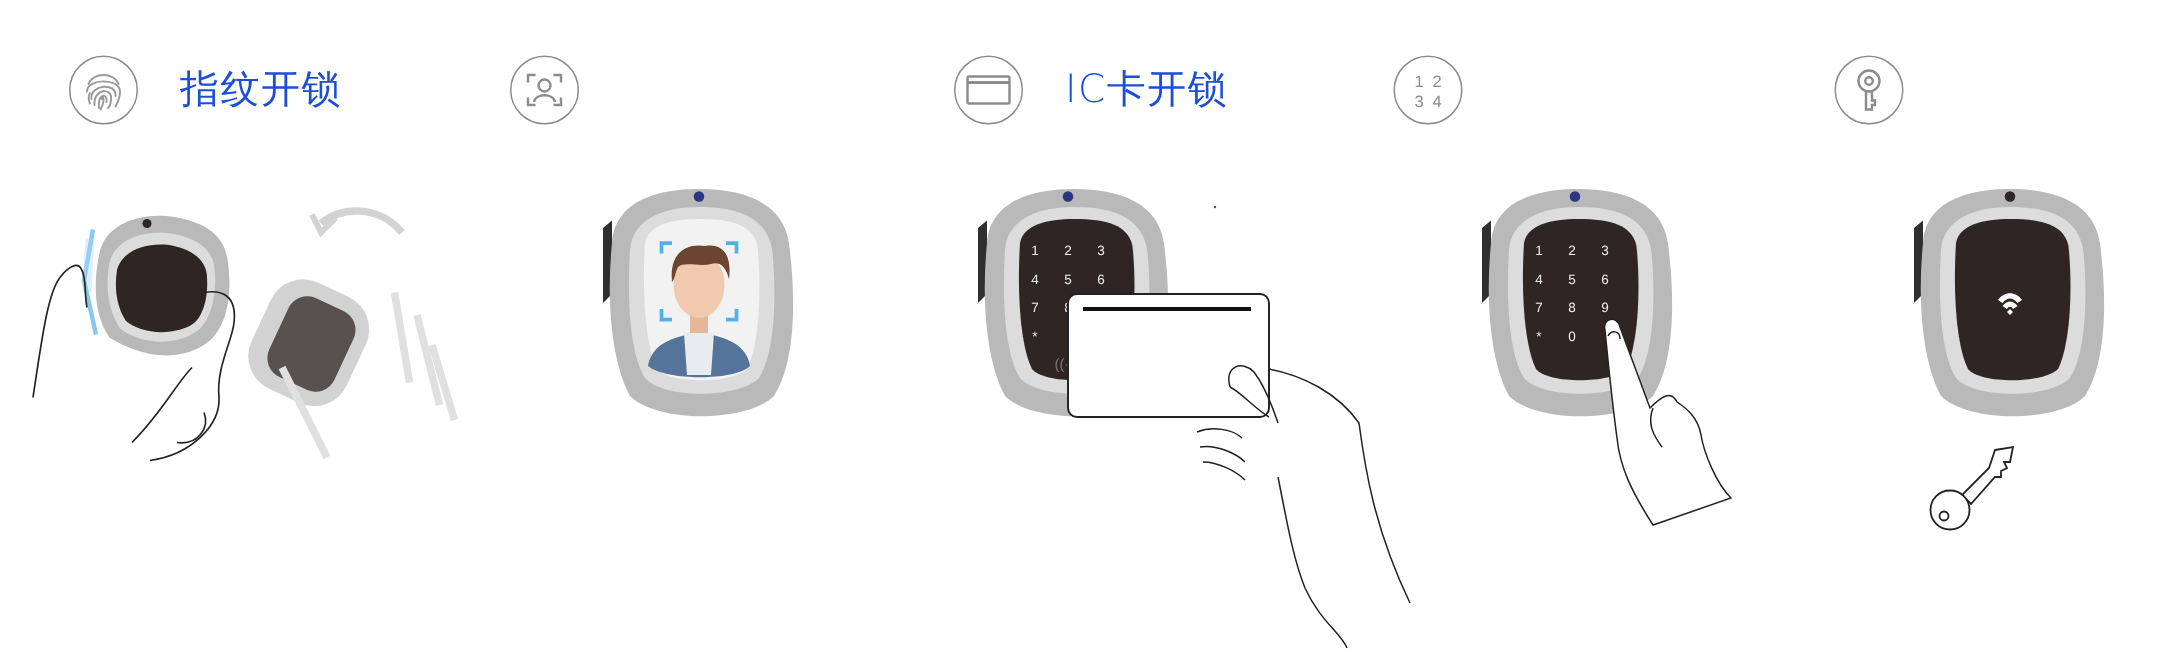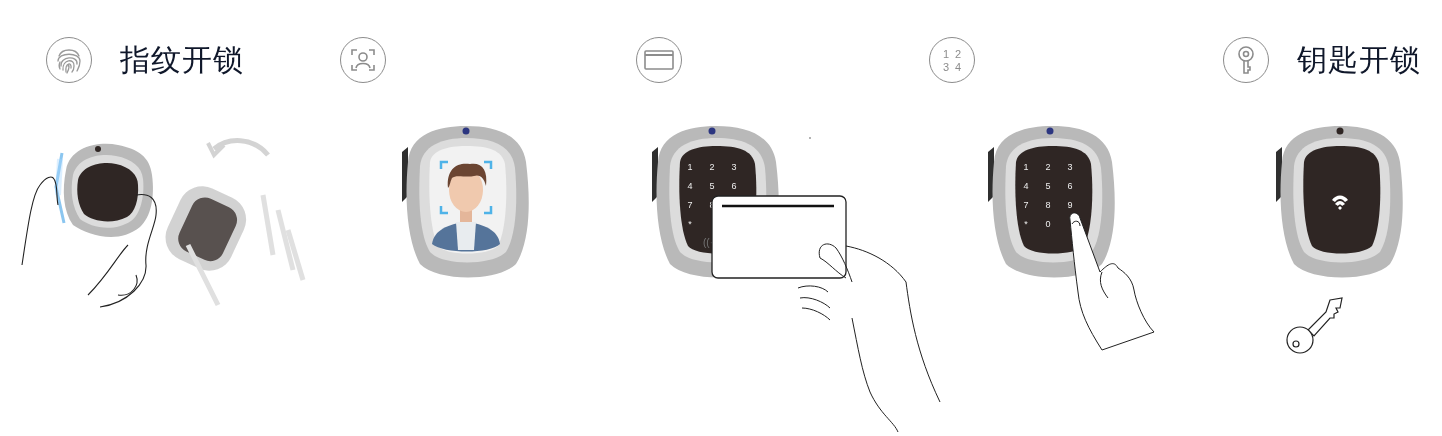--- a/index.html
+++ b/index.html
@@ -3,21 +3,21 @@
 <meta charset="utf-8">
 <style>
   html, body { margin: 0; padding: 0; background: #ffffff; }
   body { width: 1442px; height: 436px; position: relative; overflow: hidden;
          font-family: "DejaVu Sans", "Liberation Sans", sans-serif; }
   .method { position: absolute; top: 0; height: 436px; }
   .header { position: absolute; top: 37px; left: 0; display: flex; align-items: center; white-space: nowrap; }
   .icon-circle { width: 46px; height: 46px; border-radius: 50%; border: 1.5px solid #8c8c8c;
                  box-sizing: border-box; display: flex; align-items: center; justify-content: center; background: #fff; }
   .icon-circle svg { display: block; }
-  .label { margin-left: 28px; font-size: 30px; color: #0f172a; font-weight: 300; letter-spacing: 1px; line-height: 46px; }
+  .label { margin-left: 28px; font-size: 26px; color: #1d4ed8; font-weight: 300; letter-spacing: 1px; line-height: 46px; }
   .illus { position: absolute; }
   svg { overflow: visible; }
 </style>
 </head>
 <body>
 
 <div class="method" style="left:46px;width:270px;">
   <div class="header">
     <div class="icon-circle">
       <svg width="32" height="32" viewBox="0 0 32 32" fill="none" stroke="#9a9a9a" stroke-width="1.3" stroke-linecap="round">
@@ -110,20 +110,21 @@
 </div>
 
 <div class="method" style="left:636px;width:270px;">
   <div class="header">
     <div class="icon-circle">
       <svg width="32" height="22" viewBox="0 0 32 22" fill="none" stroke="#8c8c8c" stroke-width="1.6">
         <rect x="2" y="2" width="28" height="18" rx="1"></rect>
         <line x1="2" y1="6" x2="30" y2="6" stroke-width="2"></line>
       </svg>
     </div>
+    <span class="label">IC卡开锁</span>
   </div>
 </div>
 
 <div class="illus" style="left:648px;top:122px;">
   <svg width="320" height="310" viewBox="0 0 320 310">
     <path d="M4 30 L10 25 L10 74 L4 80Z" fill="#2f2f2f"></path>
     <path d="M10 40 C12 12 40 4 68 4 C100 4 124 14 128 40 C133 80 132 120 118 142 C100 160 40 160 22 142 C10 120 6 80 10 40Z" fill="#b9b9b9"></path>
     <path d="M22 44 C24 24 44 16 68 16 C96 16 114 24 117 46 C120 80 118 114 108 130 C94 144 44 144 32 130 C22 114 20 80 22 44Z" fill="#dcdcdc"></path>
     <path d="M32 40 C34 28 50 24 68 24 C90 24 104 28 107 42 C110 72 108 108 100 124 C90 134 48 134 40 124 C32 108 30 72 32 40Z" fill="#2f2624"></path>
     <circle cx="64" cy="9" r="3.5" fill="#2c3680"></circle>
@@ -199,21 +200,20 @@
 
 <div class="method" style="left:1223px;width:219px;">
   <div class="header">
     <div class="icon-circle">
       <svg width="30" height="32" viewBox="0 0 30 32" fill="none" stroke="#8c8c8c" stroke-width="1.6">
         <circle cx="15" cy="10" r="7"></circle>
         <circle cx="15" cy="10" r="2.5"></circle>
         <path d="M13 17 V29 H17 V26 H19 V23 H17 V17"></path>
       </svg>
     </div>
-    <span class="label">钥匙开锁</span>
   </div>
 </div>
 
 <div class="illus" style="left:1272px;top:122px;">
   <svg width="150" height="240" viewBox="0 0 150 240">
     <path d="M4 30 L10 25 L10 74 L4 80Z" fill="#2f2f2f"></path>
     <path d="M10 40 C12 12 40 4 68 4 C100 4 124 14 128 40 C133 80 132 120 118 142 C100 160 40 160 22 142 C10 120 6 80 10 40Z" fill="#b9b9b9"></path>
     <path d="M22 44 C24 24 44 16 68 16 C96 16 114 24 117 46 C120 80 118 114 108 130 C94 144 44 144 32 130 C22 114 20 80 22 44Z" fill="#dcdcdc"></path>
     <path d="M32 40 C34 28 50 24 68 24 C90 24 104 28 107 42 C110 72 108 108 100 124 C90 134 48 134 40 124 C32 108 30 72 32 40Z" fill="#2f2624"></path>
     <circle cx="68" cy="9" r="3.5" fill="#2f2624"></circle>

